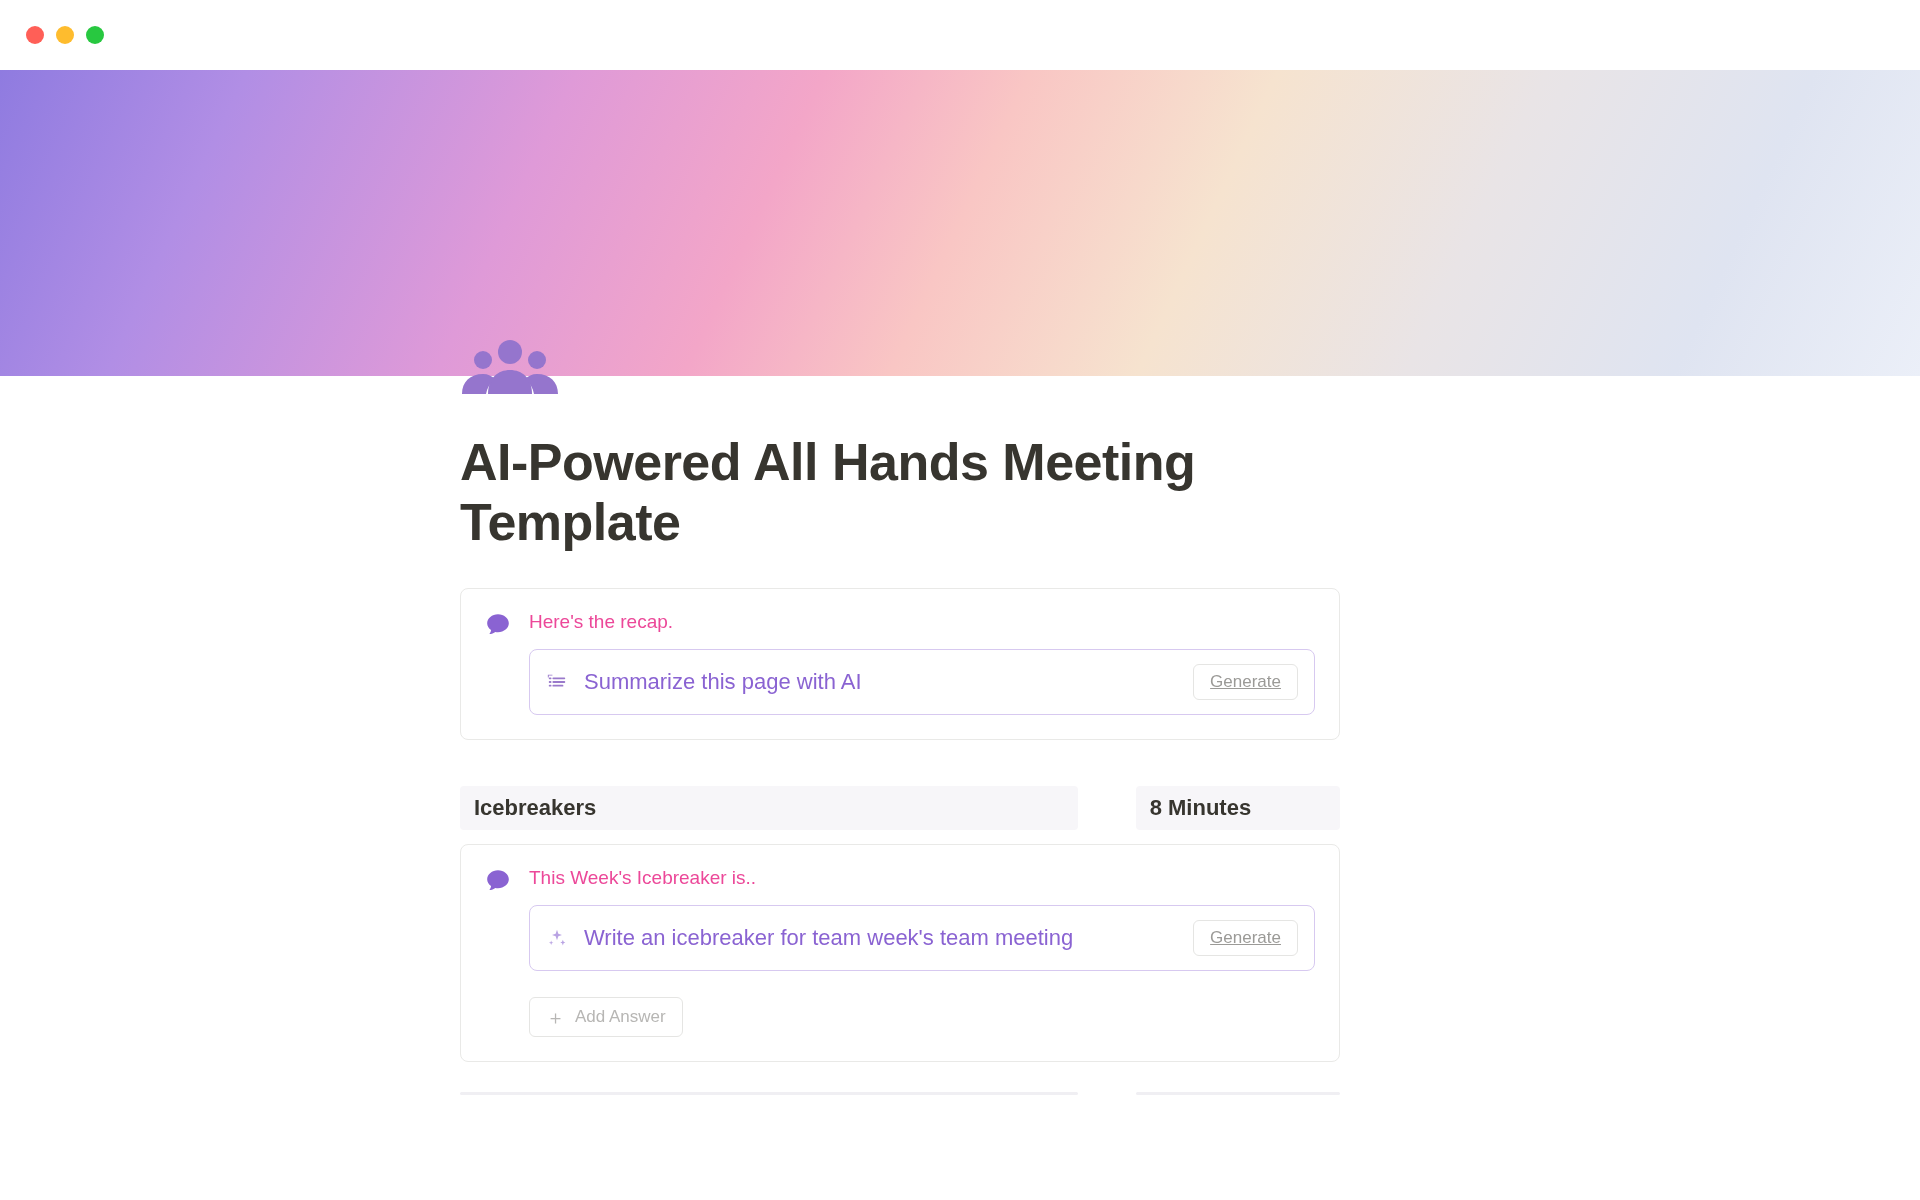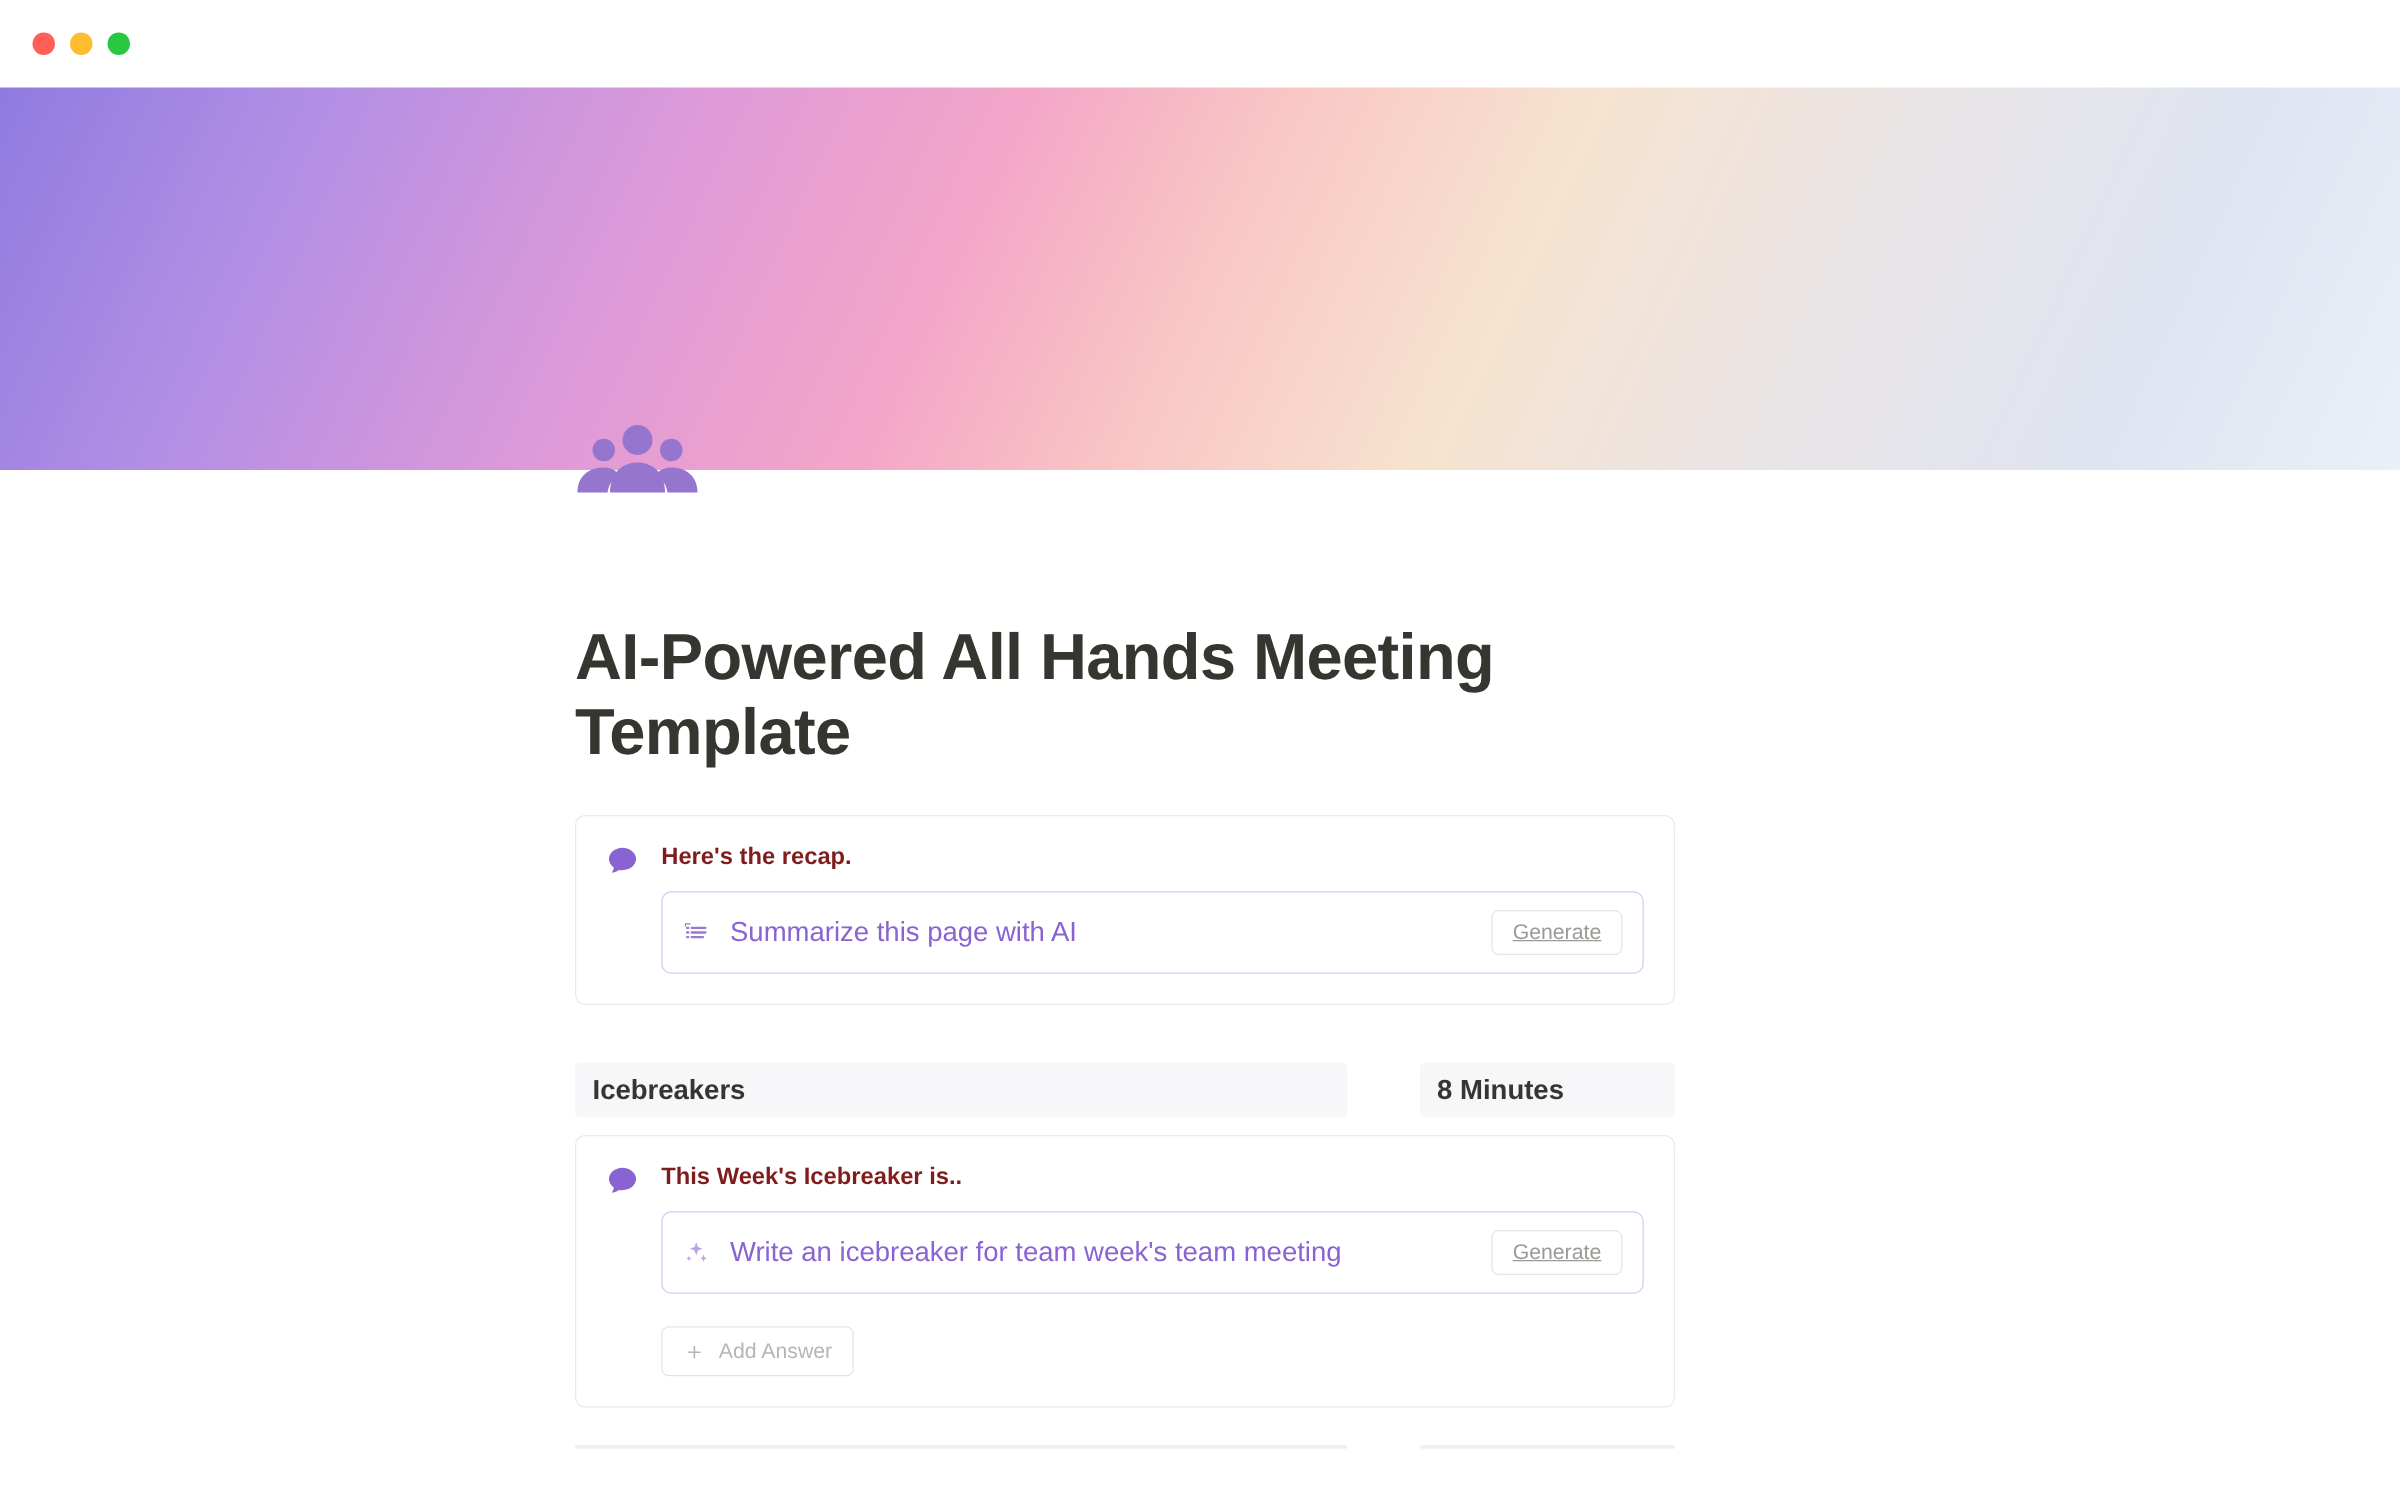--- a/index.html
+++ b/index.html
@@ -34,21 +34,21 @@
     bottom: -34px;
     left: 460px;
     width: 100px;
     height: 72px;
   }
   
   
   .content {
     max-width: 880px;
     margin-left: 460px;
-    padding-top: 120px;
+    padding-top: 56px;
   }
   
   h1.page-title {
     font-size: 52px;
     font-weight: 700;
     color: #37352f;
     letter-spacing: -0.5px;
     margin-bottom: 36px;
   }
   
@@ -73,22 +73,22 @@
     border: 1px solid #e9e9e7;
     border-radius: 8px;
     padding: 22px 24px 24px 24px;
     margin-bottom: 46px;
     display: flex;
     gap: 18px;
   }
   .callout-icon { flex: 0 0 26px; padding-top: 0px; }
   .callout-body { flex: 1; }
   .callout-title {
-    color: #7f1d1d;
-    font-weight: 700;
+    color: #ec4899;
+    font-weight: 400;
     font-size: 19px;
     margin-bottom: 16px;
   }
   
   .ai-box {
     border: 1.5px solid #d7c9f0;
     border-radius: 8px;
     padding: 14px 16px;
     display: flex;
     align-items: center;

